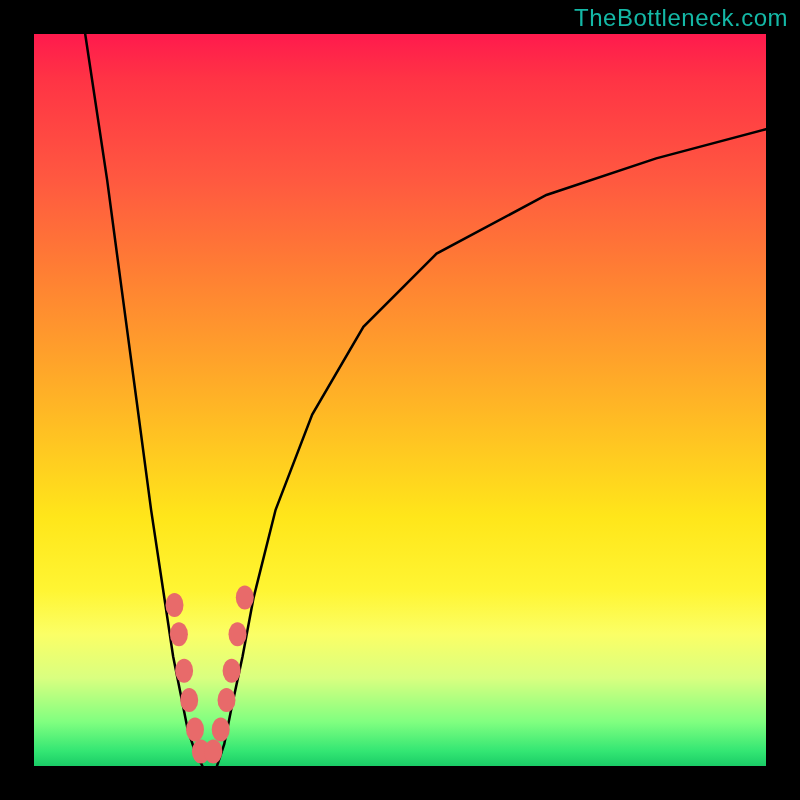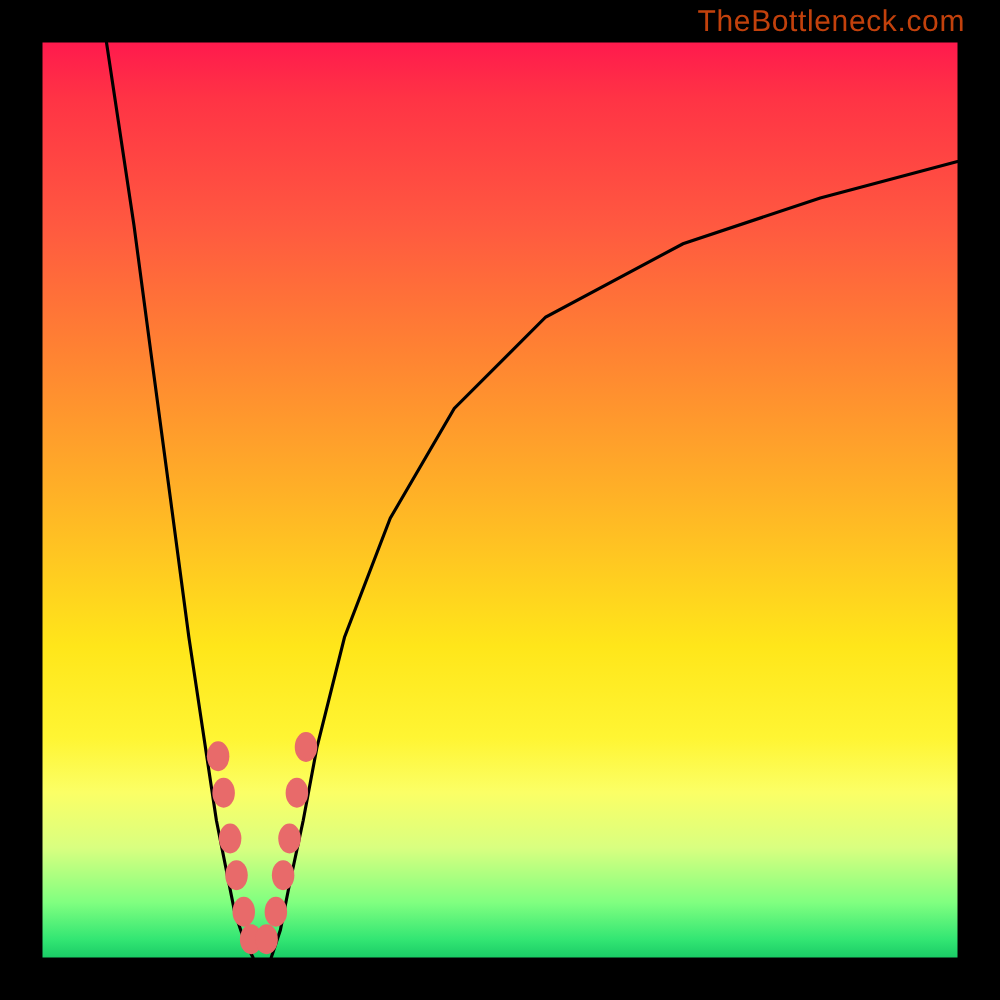--- a/index.html
+++ b/index.html
@@ -37,22 +37,22 @@
       #fbff66 82%,
       #d9ff80 88%,
       #80ff80 94%,
       #33e673 98%,
       #1acc66 100%
     );
   }
   .watermark {
     position: absolute;
     top: 4px;
-    right: 28px;
-    color: #c2410c;
+    right: 12px;
+    color: #14b8a6;
     font-size: 24px;
     font-weight: 500;
     letter-spacing: 0.5px;
     user-select: none;
   }
   svg.curve {
     position: absolute;
     left: 0;
     top: 0;
     width: 732px;

